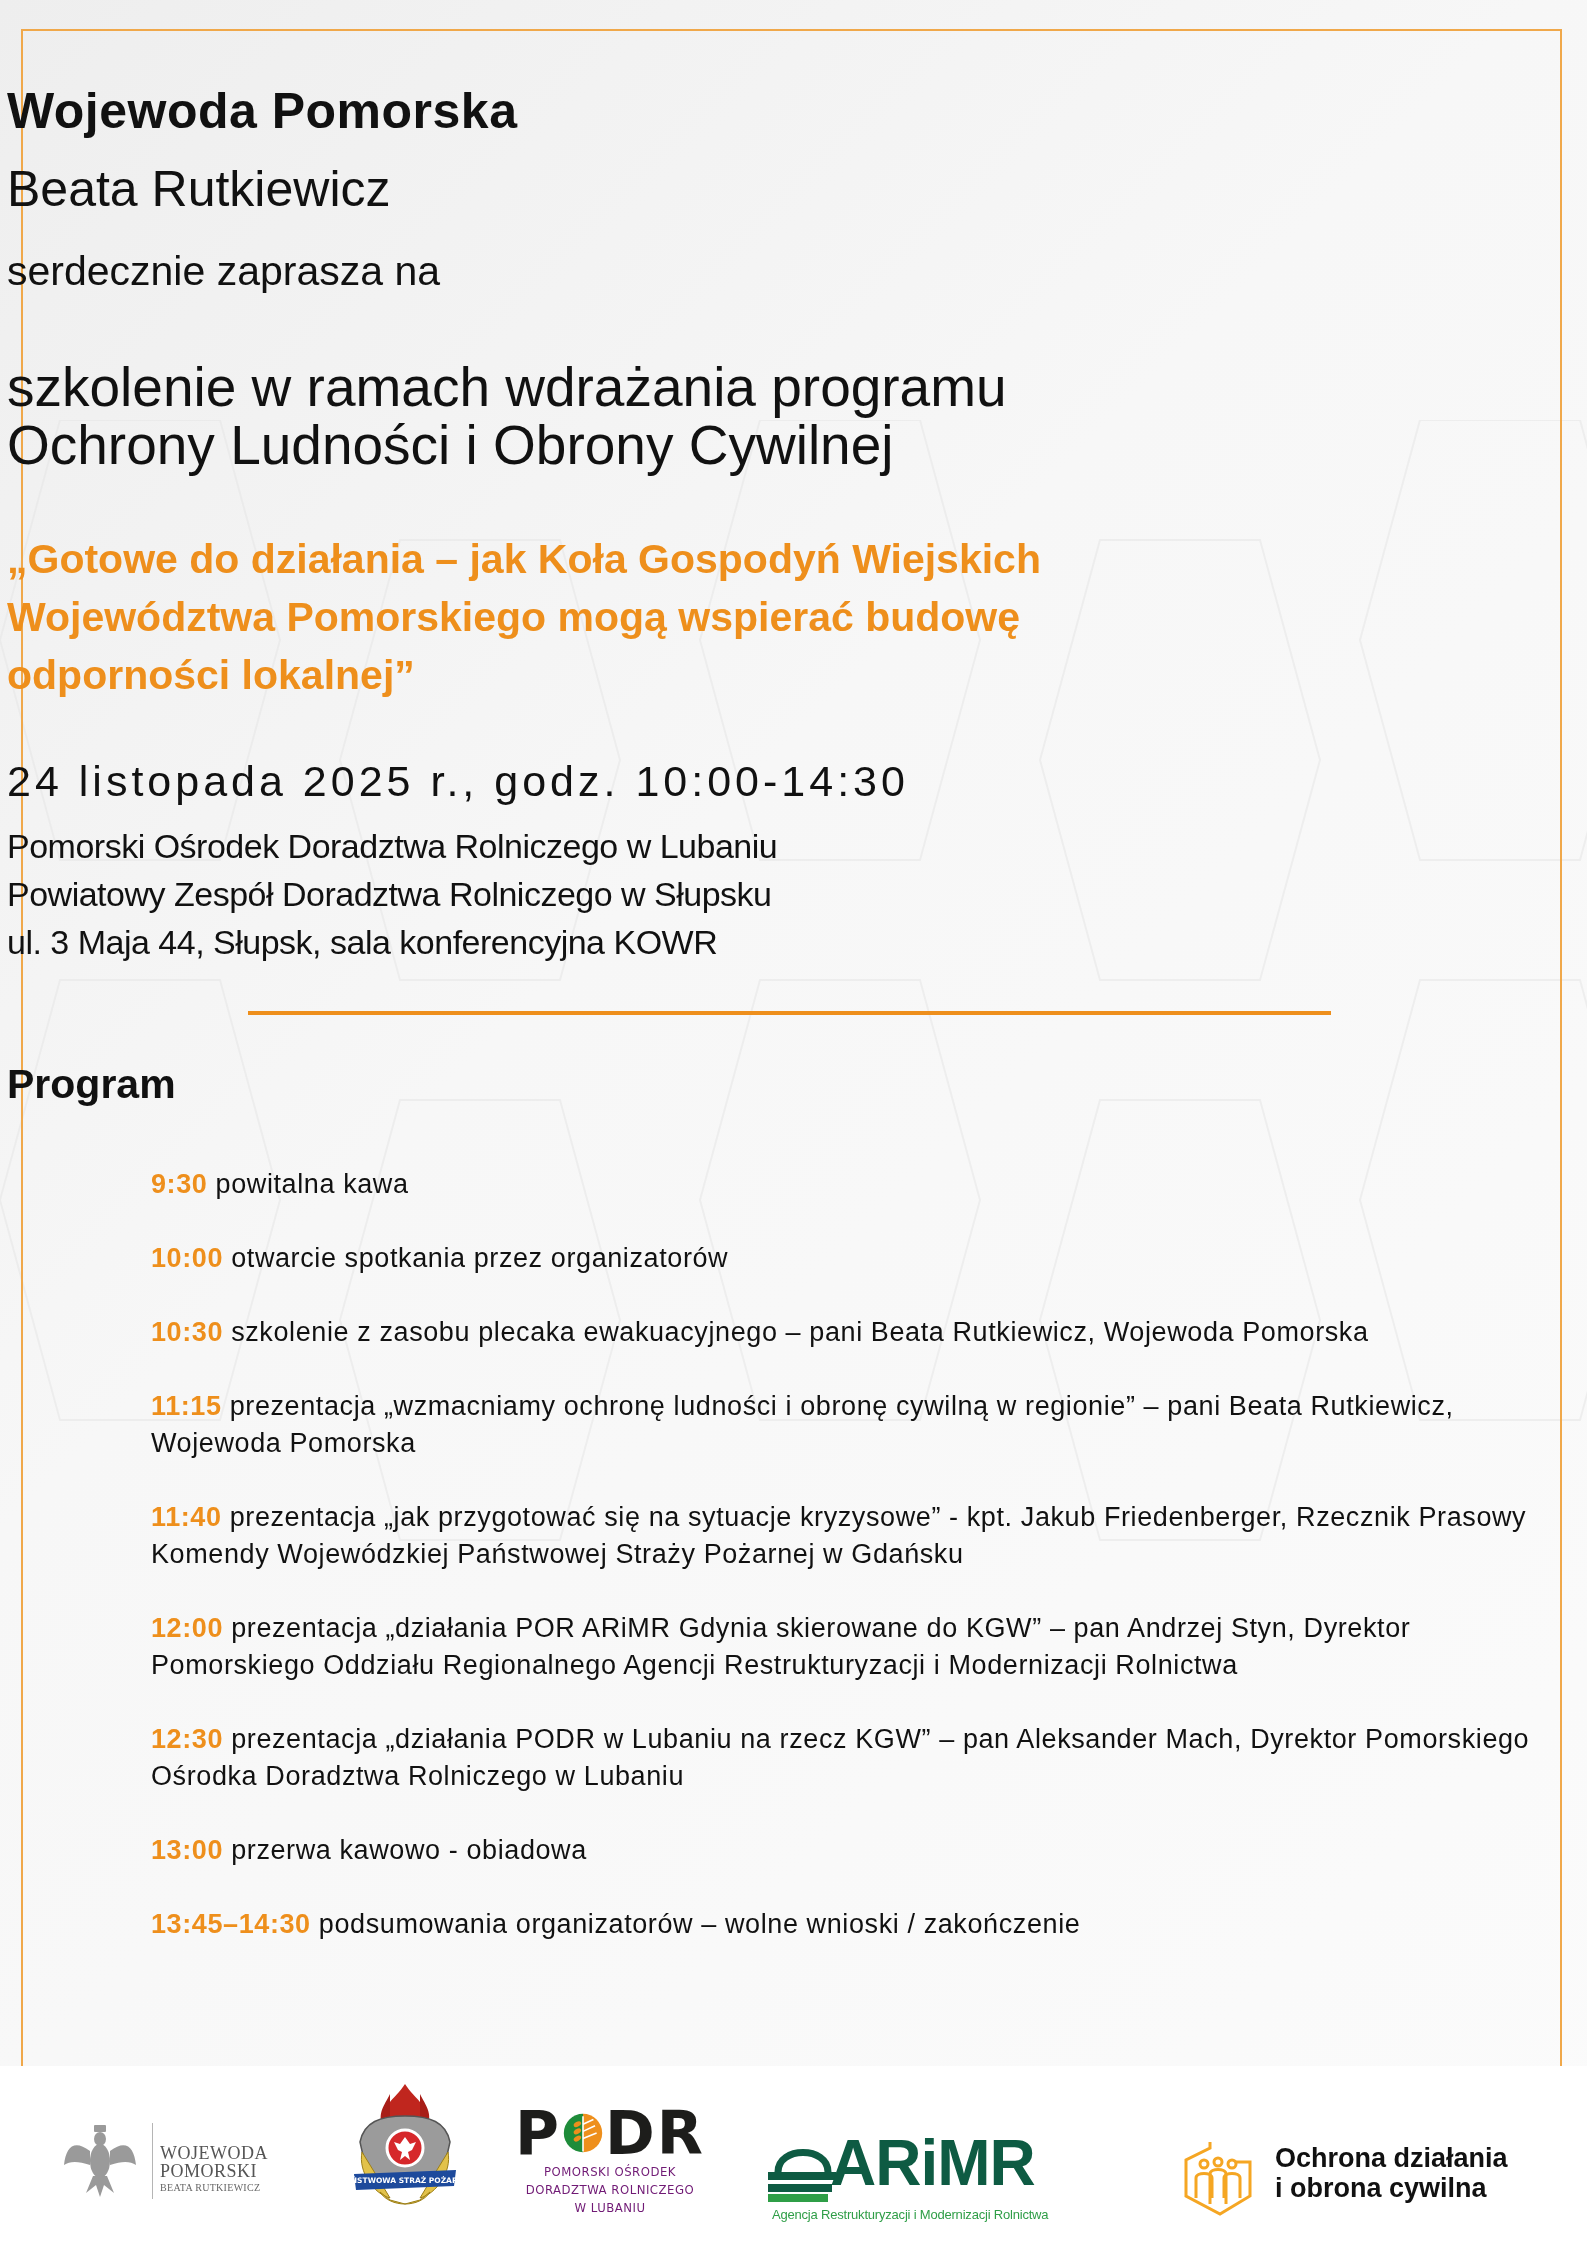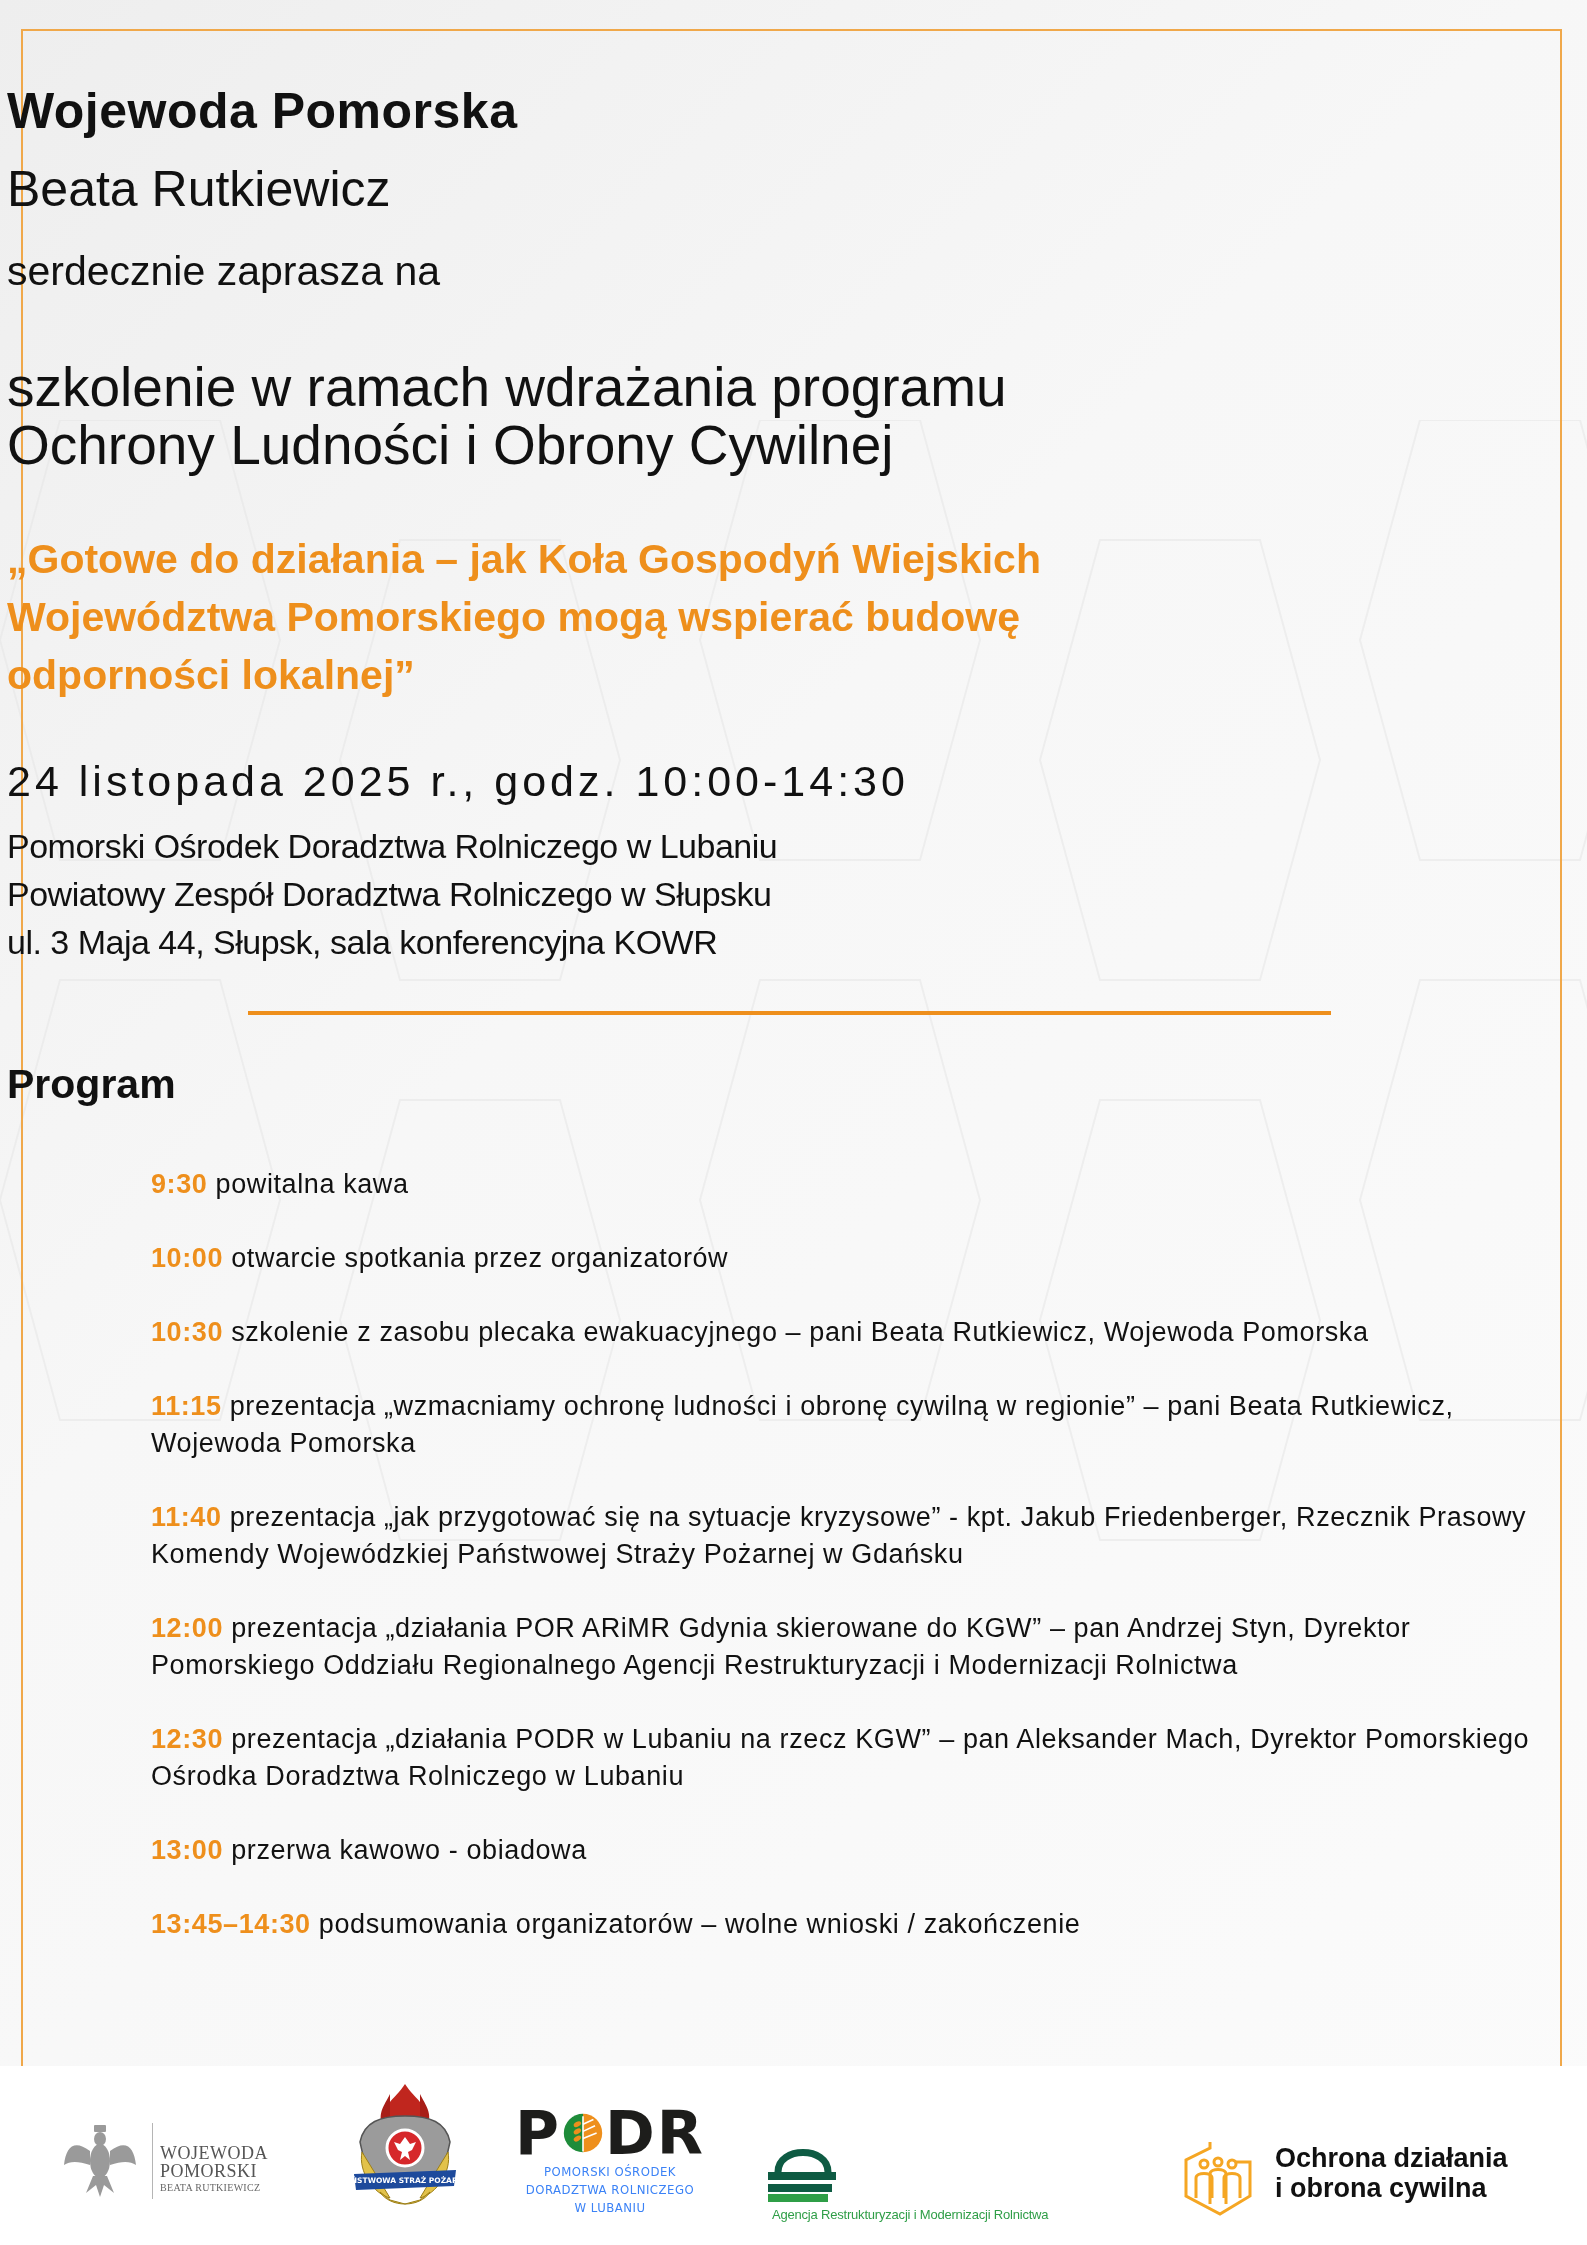--- a/index.html
+++ b/index.html
@@ -56,21 +56,21 @@
     .logo-woj .l2 { top: 40px; }
     .logo-woj .l3 {
       position: absolute; left: 100px; top: 61px; font-family: "Liberation Serif", serif; font-size: 10px; color: #666; letter-spacing: 0.3px;
     }
     .logo-psp { left: 350px; top: 16px; width: 110px; height: 130px; }
     .logo-podr { left: 515px; top: 37px; width: 190px; height: 135px; text-align: center; }
     .logo-podr .mark {
       font-family: "DejaVu Sans", sans-serif; font-size: 60px; font-weight: bold; color: #1d1d1b;
       letter-spacing: 2px; line-height: 60px; display: flex; justify-content: center; align-items: center;
     }
-    .logo-podr .sub { font-family: "DejaVu Sans Condensed", "DejaVu Sans", sans-serif; font-size: 13px; line-height: 18px; color: #3b82f6; letter-spacing: 0.5px; }
+    .logo-podr .sub { font-family: "DejaVu Sans Condensed", "DejaVu Sans", sans-serif; font-size: 13px; line-height: 18px; color: #701a75; letter-spacing: 0.5px; }
     .logo-arimr { left: 768px; top: 66px; width: 340px; height: 90px; }
     .logo-arimr .word {
       position: absolute; left: 62px; top: -6px; font-size: 64px; font-weight: bold; color: #0e5b43; letter-spacing: -1px;
     }
     .logo-arimr .sub {
       position: absolute; left: 4px; top: 75px; font-size: 13px; color: #2f9e47; white-space: nowrap; letter-spacing: -0.2px;
     }
     .logo-olc { left: 1180px; top: 72px; width: 340px; height: 80px; }
     .logo-olc .txt {
       position: absolute; left: 95px; top: 5px; font-size: 27px; font-weight: bold; color: #111; line-height: 30px;
@@ -195,20 +195,21 @@
     <div class="sub">W LUBANIU</div>
   </div>
 
   <div class="logo logo-arimr">
     <svg width="70" height="70" viewBox="0 0 70 70" style="position:absolute;left:0;top:0">
       <path d="M10 40 C10 14 60 14 60 40" fill="none" stroke="#0e5b43" stroke-width="7"></path>
       <rect x="0" y="40" width="68" height="8" fill="#0e5b43"></rect>
       <rect x="0" y="52" width="64" height="8" fill="#0e5b43"></rect>
       <rect x="0" y="62" width="60" height="8" fill="#2f9e47"></rect>
     </svg>
+    <div class="word">ARiMR</div>
     <div class="sub">Agencja Restrukturyzacji i Modernizacji Rolnictwa</div>
   </div>
 
   <div class="logo logo-olc">
     <svg width="80" height="80" viewBox="0 0 80 80" style="position:absolute;left:0;top:0">
       <g fill="none" stroke="#f5a623" stroke-width="3">
         <path d="M30 4 L30 10 L6 22 L6 58 L40 76 L70 58 L70 24 L56 24"></path>
         <circle cx="24" cy="26" r="4"></circle>
         <circle cx="38" cy="24" r="4"></circle>
         <circle cx="52" cy="26" r="4"></circle>

